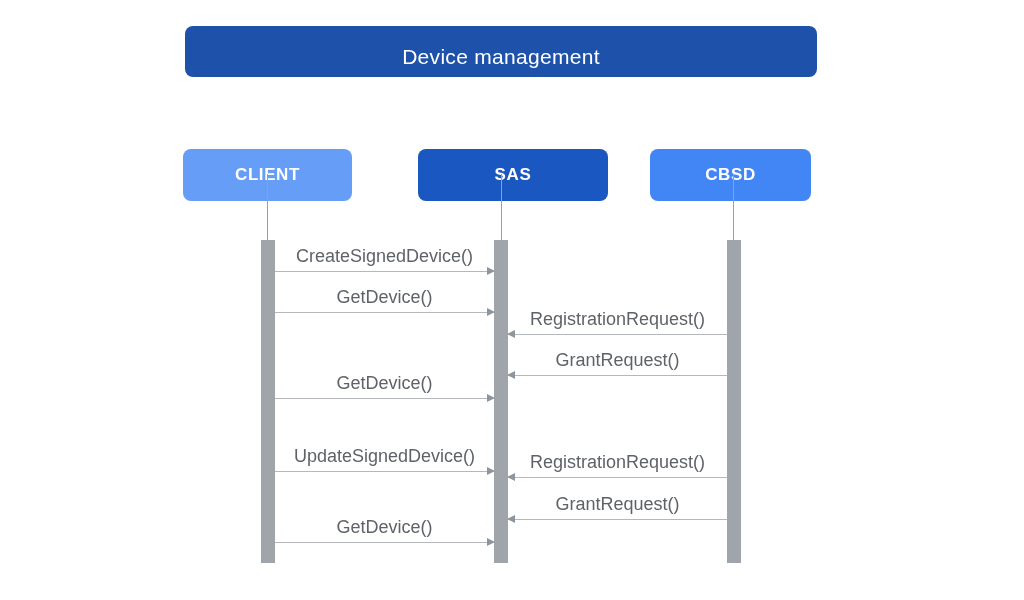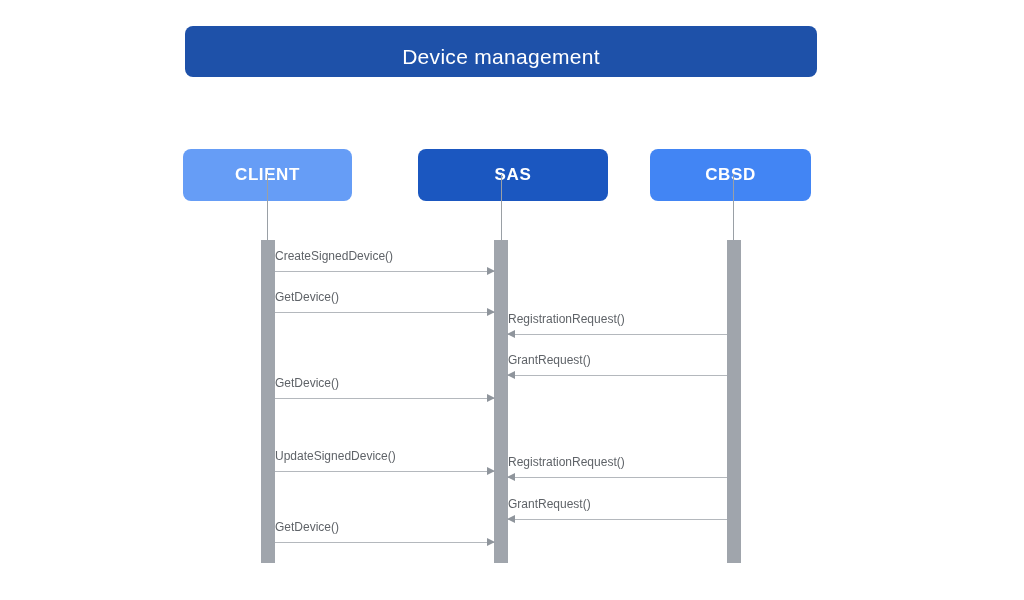--- a/index.html
+++ b/index.html
@@ -84,22 +84,22 @@
   
   .message {
     position: absolute;
     height: 24px;
   }
   .msg-label {
     position: absolute;
     left: 0;
     right: 0;
     top: 0;
-    text-align: left;
-    font-size: 12px;
+    text-align: center;
+    font-size: 18px;
     line-height: 17px;
     color: var(--message-text, #5F6368);
     white-space: nowrap;
   }
   .msg-line {
     position: absolute;
     left: 0;
     right: 0;
     bottom: 0;
     height: 1.5px;

